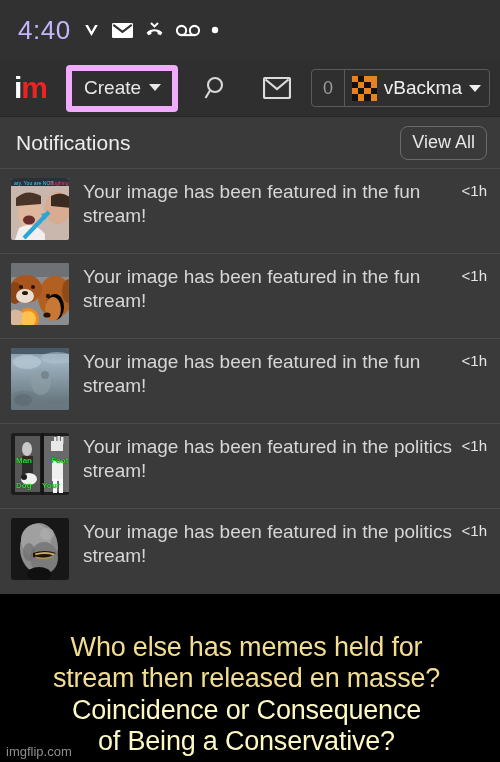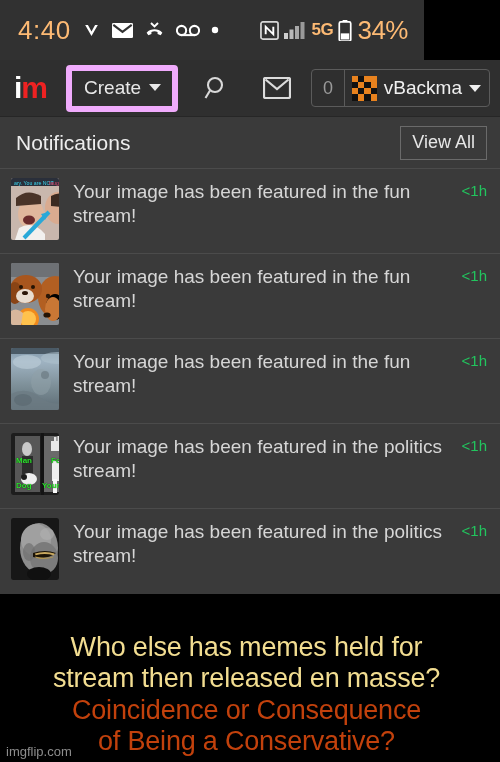--- a/index.html
+++ b/index.html
@@ -6,25 +6,25 @@
   html,body { width:500px; height:762px; }
   body {
     background:#000;
     font-family:"Liberation Sans", sans-serif;
     overflow:hidden;
     position:relative;
   }
 
   
   .statusbar{
-    height:60px; width:424px;
+    height:60px; width:500px;
     background:#313131;
     display:flex; align-items:center;
-    padding:0 16px 0 18px;
-    color:#fdba74;
+    padding:0 23px 0 18px;
+    color:#c4b5fd;
   }
   .sb-left{ display:flex; align-items:center; gap:11px; }
   .sb-time{ font-size:26px; letter-spacing:.5px; font-weight:400; }
   .sb-right{ margin-left:auto; display:flex; align-items:center; gap:5px; }
   .ico{ display:inline-block; line-height:0; }
   .sb-5g{ font-size:17px; font-weight:bold; letter-spacing:-.3px; }
   .sb-batt-pct{ font-size:26px; letter-spacing:-.5px; }
 
   
   .navbar{
@@ -76,53 +76,53 @@
 
   
   .panel{ width:500px; background:#3a3a3a; }
   .panel-head{
     height:52px; display:flex; align-items:center;
     padding:0 13px 0 16px; border-bottom:1px solid #4b4b4b;
   }
   .panel-title{ color:#ededed; font-size:21px; }
   .btn-viewall{
     margin-left:auto;
-    border:1px solid #6a6a6a; border-radius:0;
+    border:1px solid #6a6a6a; border-radius:8px;
     color:#e6e6e6; font-size:18px; padding:5px 11px 6px;
     background:transparent;
   }
   .notif{
     display:flex; align-items:flex-start;
     padding:9px 13px 9px 11px;
     border-bottom:1px solid #4b4b4b;
     min-height:85px;
   }
   .thumb{
-    width:48px;height:62px;flex:none;
+    width:58px;height:62px;flex:none;
     border-radius:2px; overflow:hidden; position:relative;
     background:#555;
   }
   .ntext{
     flex:1; color:#d6d6d6; font-size:19px; line-height:1.26;
     padding:2px 8px 0 14px;
   }
-  .ntime{ color:#22c55e; font-size:15px; padding-top:4px; flex:none; }
+  .ntime{ color:#e5e5e5; font-size:15px; padding-top:4px; flex:none; }
 
   
   .meme{
     position:absolute; left:0; bottom:0; width:493px;
     background:#000; padding:6px 4px 4px;
     text-align:center;
   }
   .meme-line{
     font-size:27px; line-height:1.17; font-weight:400;
     letter-spacing:-.2px;
   }
   .meme-yellow{ color:#f2dd91; }
-  .meme-red{ color:#c2410c; }
+  .meme-red{ color:#fef9c3; }
   .watermark{
     position:absolute; left:6px; bottom:3px;
     color:#8d8d8d; font-size:13px;
   }
 
   
   .t-lbl{ position:absolute; color:#2fe62f; font-size:8px; font-weight:bold;
           text-shadow:0 0 1px #000; }
 </style>
 </head>
@@ -153,45 +153,20 @@
         <circle cx="6" cy="7" r="5" fill="none" stroke="#fff" stroke-width="2.2"></circle>
         <circle cx="20" cy="7" r="5" fill="none" stroke="#fff" stroke-width="2.2"></circle>
         <line x1="6" y1="12" x2="20" y2="12" stroke="#fff" stroke-width="2.2"></line>
       </svg>
     </span>
     <span class="ico">
       <svg width="8" height="8" viewBox="0 0 8 8">
           <circle cx="4" cy="4" r="3.2" fill="#fff"></circle>
         </svg>
     </span>
-  </div>
-  <div class="sb-right">
-    <span class="ico">
-      <svg width="19" height="19" viewBox="0 0 20 20">
-        <rect x="1" y="1" width="18" height="18" rx="2" fill="none" stroke="#d8d8d8" stroke-width="1.8"></rect>
-        <path d="M6 14 L6 6 L14 14 L14 6" fill="none" stroke="#fff" stroke-width="2"></path>
-      </svg>
-    </span>
-    <span class="ico">
-      <svg width="22" height="18" viewBox="0 0 22 18">
-        <rect x="0" y="12" width="4" height="6" fill="#cfcfcf"></rect>
-        <rect x="5.5" y="8.5" width="4" height="9.5" fill="#b9b9b9"></rect>
-        <rect x="11" y="5" width="4" height="13" fill="#a8a8a8"></rect>
-        <rect x="16.5" y="1" width="4" height="17" fill="#9a9a9a"></rect>
-      </svg>
-    </span>
-    <span class="sb-5g">5G</span>
-    <span class="ico">
-      <svg width="14" height="21" viewBox="0 0 14 22">
-        <rect x="4.5" y="0" width="5" height="2" fill="#fff"></rect>
-        <rect x="1" y="2" width="12" height="20" rx="1.6" fill="none" stroke="#fff" stroke-width="1.8"></rect>
-        <rect x="2.6" y="14" width="8.8" height="6.4" fill="#fff"></rect>
-      </svg>
-    </span>
-    <span class="sb-batt-pct">34%</span>
   </div>
 </div>
 
 <div class="navbar">
   <a class="logo">
     <span class="i">i</span><span class="m">m</span>
   </a>
 
   <div class="btn-create">
     <span>Create</span>

